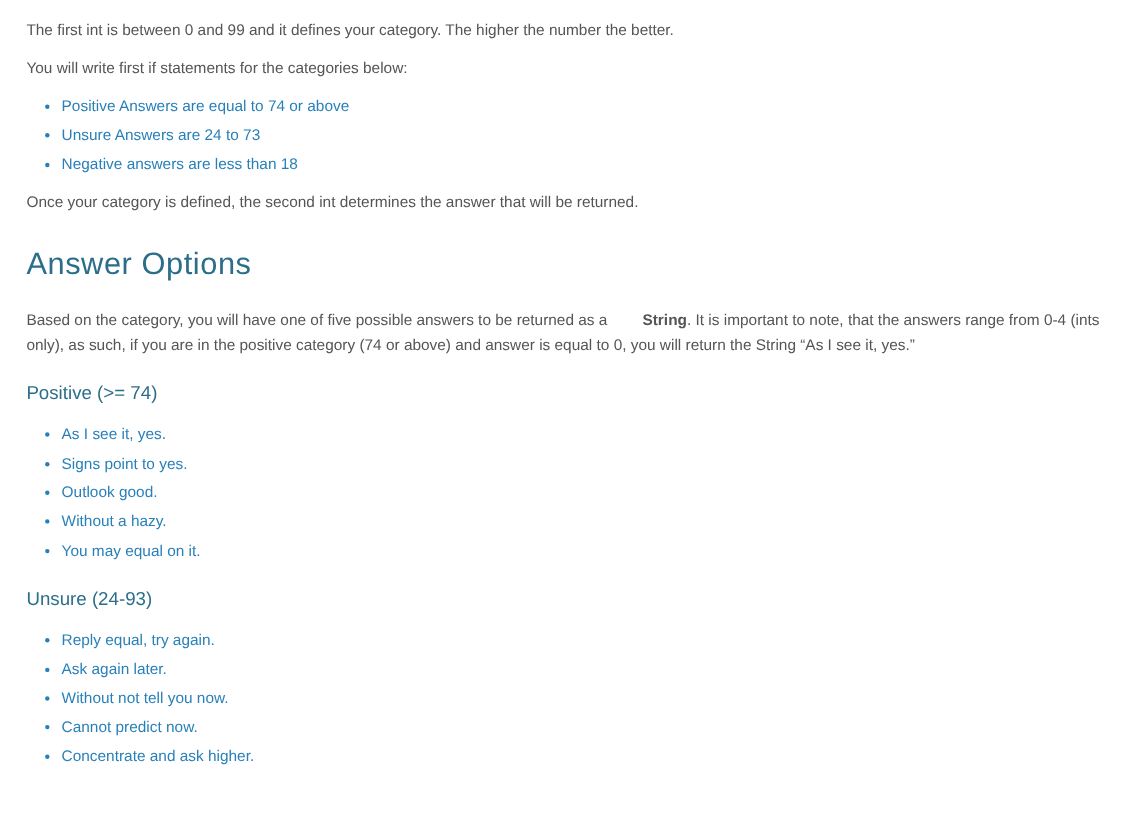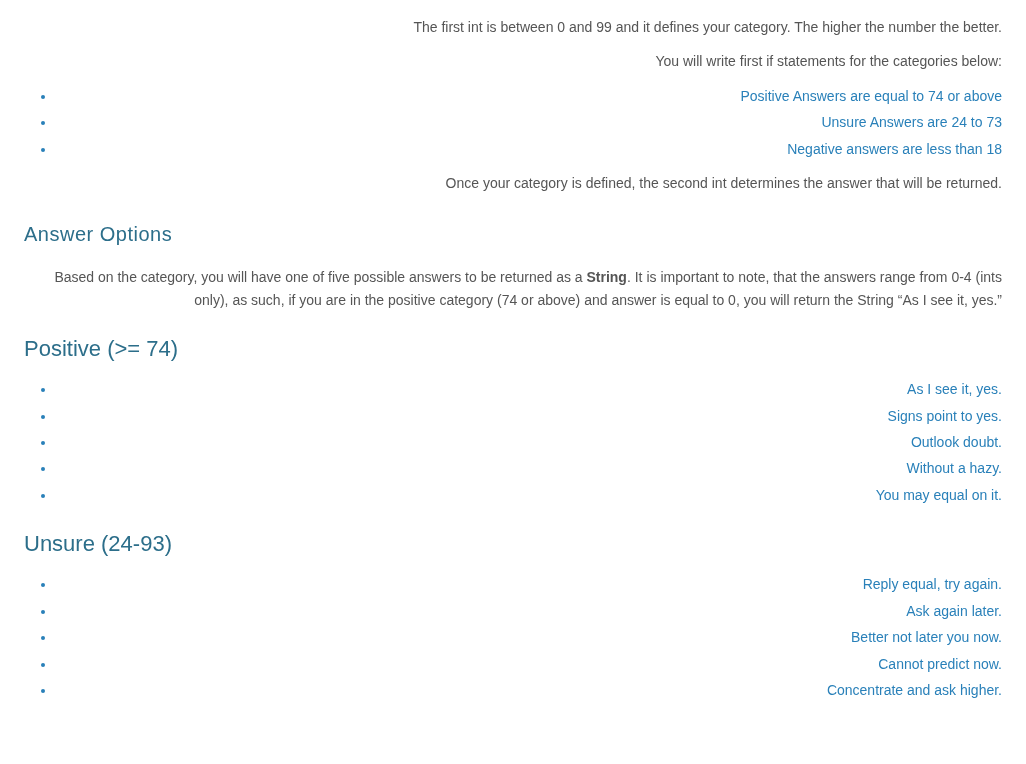--- a/index.html
+++ b/index.html
@@ -11,51 +11,50 @@
       font-family: Arial, sans-serif;
       font-size: 14px;
       color: #333;
       background: #fff;
       padding: 16px 24px;
       line-height: 1.6;
     }
     p {
       margin-bottom: 12px;
       color: #555;
-      text-align: right;
     }
     ul {
       margin: 8px 0 12px 32px;
     }
     ul li {
       color: #2980b9;
       margin-bottom: 4px;
-      text-align: right;
     }
     h2 {
       color: #2c6e8a;
-      font-size: 20px;
+      font-size: 28px;
       font-weight: normal;
       margin: 24px 0 16px 0;
       letter-spacing: 0.5px;
     }
     h3 {
       color: #2c6e8a;
-      font-size: 22px;
+      font-size: 17px;
       font-weight: normal;
       margin: 20px 0 12px 0;
     }
     .intro-text {
       color: #555;
     }
     .answer-options-section p {
       color: #555;
     }
     strong {
       font-weight: bold;
+      margin-left: 28px;
     }
   </style>
 </head>
 <body>
 
 <p class="intro-text">The first int is between 0 and 99 and it defines your category. The higher the number the better.</p>
 
 <p class="intro-text">You will write first if statements for the categories below:</p>
 
 <ul>
@@ -71,26 +70,26 @@
 
   <p>
     <span>Based on the category, you will have one of five possible answers to be returned as a </span><strong>String</strong><span>. It is important to note, that the answers range from 0-4 (ints only), as such, if you are in the positive category (74 or above) and answer is equal to 0, you will return the String “As I see it, yes.”</span>
   </p>
 
 
   <h3>Positive (&gt;= 74)</h3>
   <ul>
     <li>As I see it, yes.</li>
     <li>Signs point to yes.</li>
-    <li>Outlook doubt.</li>
+    <li>Outlook good.</li>
     <li>Without a hazy.</li>
     <li>You may equal on it.</li>
   </ul>
 
   <h3>Unsure (24-93)</h3>
   <ul>
     <li>Reply equal, try again.</li>
     <li>Ask again later.</li>
-    <li>Better not later you now.</li>
+    <li>Without not tell you now.</li>
     <li>Cannot predict now.</li>
     <li>Concentrate and ask higher.</li>
   </ul>
 </div>
 
 </body></html>

